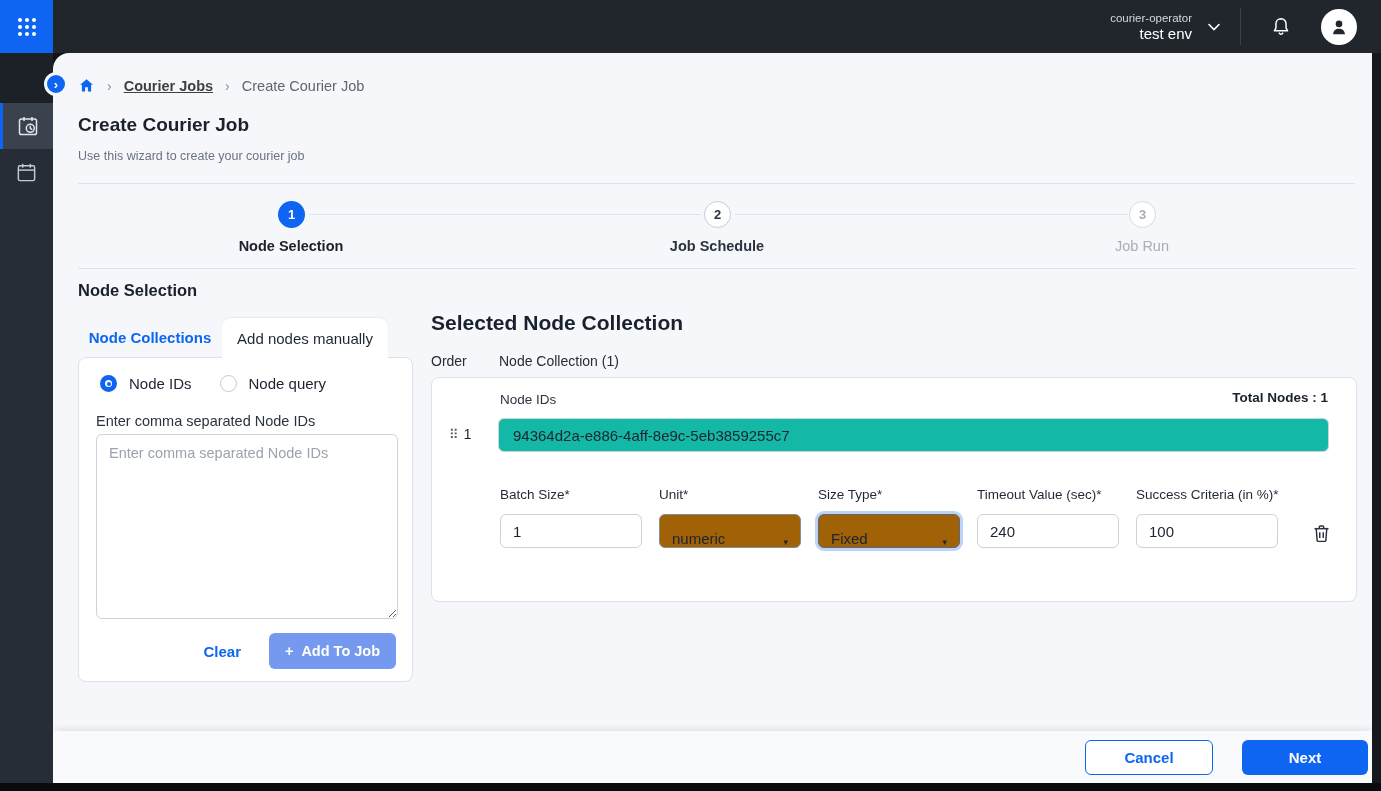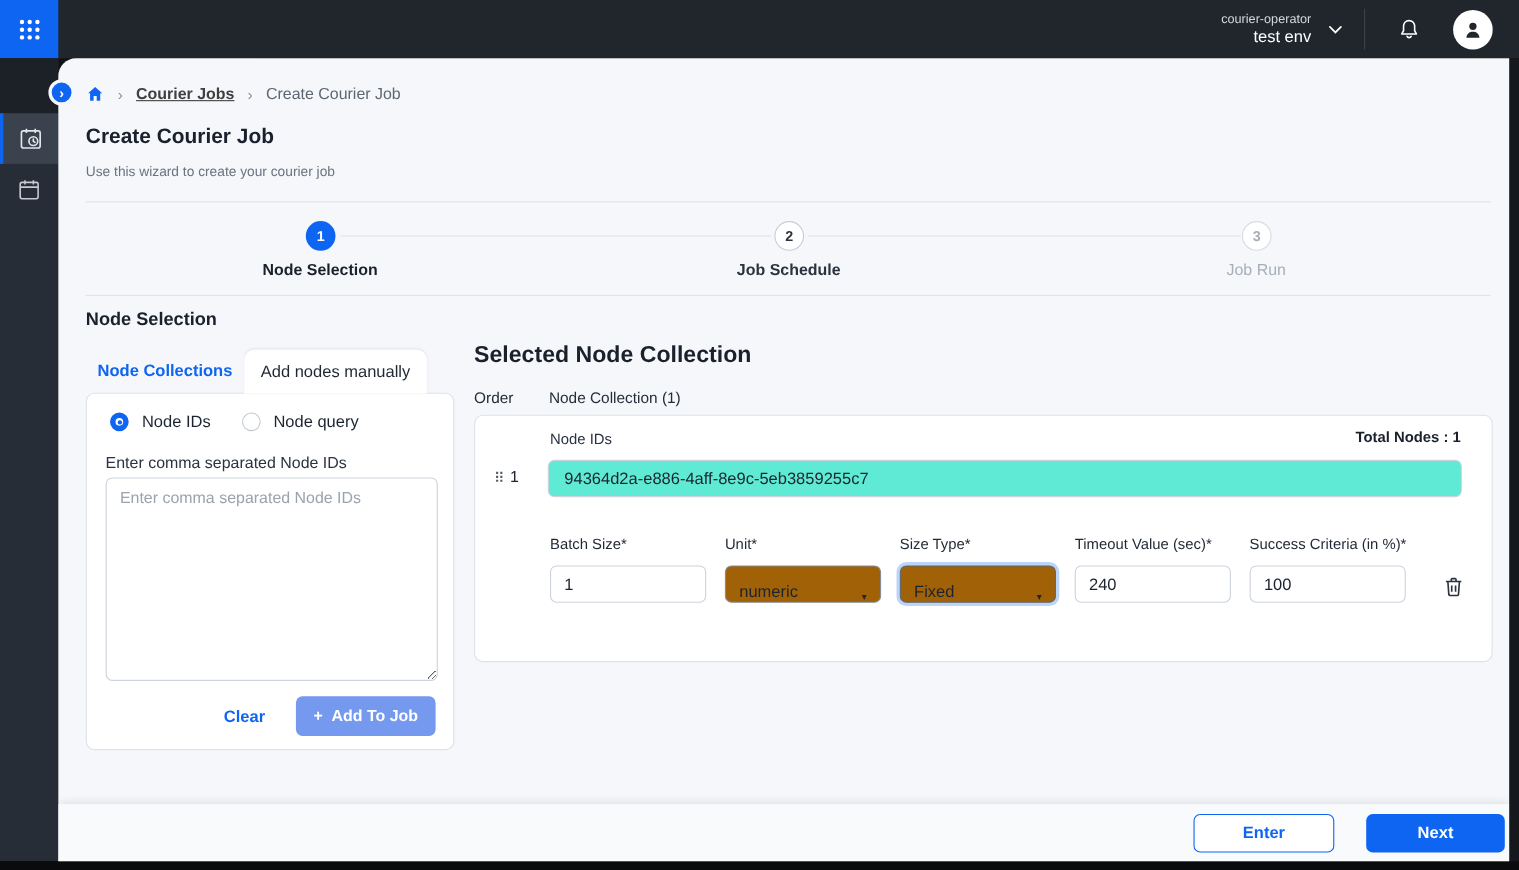--- a/index.html
+++ b/index.html
@@ -83,21 +83,21 @@
   
   .sel-heading { position:absolute; left:378px; top:258px; font-size:21px; font-weight:bold; color:#1a212c; }
   .col-label { position:absolute; top:300px; font-size:14px; color:#242d39; }
   .col-label.order { left:378px; } .col-label.collection { left:446px; }
   .card { position:absolute; left:378px; top:324px; width:926px; height:225px; background:#fff; border:1px solid #dde2e9; border-radius:8px; }
   .nodeids-label { position:absolute; left:68px; top:14px; font-size:13.5px; color:#2a3340; }
   .total-nodes { position:absolute; right:28px; top:12px; font-size:13.5px; font-weight:bold; color:#1a212c; }
   .order-cell { position:absolute; left:17px; top:48px; display:flex; align-items:center; gap:5px; }
   .drag-dots { font-size:13px; color:#525c66; cursor:grab; line-height:1; }
   .order-num { font-size:14.5px; color:#1c2430; }
-  .nodeids-input { position:absolute; left:66px; top:40px; width:831px; height:34px; border:1px solid #ccd3dc; border-radius:6px; padding:0 14px; font-size:15px; color:#1c2430; font-family:"Liberation Sans", sans-serif; background:#5eead4; }
+  .nodeids-input { position:absolute; left:66px; top:40px; width:831px; height:34px; border:1px solid #ccd3dc; border-radius:6px; padding:0 14px; font-size:15px; color:#1c2430; font-family:"Liberation Sans", sans-serif; background:#14b8a6; }
   .field { position:absolute; display:flex; flex-direction:column; justify-content:flex-end; }
   .field label { font-size:13.5px; color:#1f2835; margin-bottom:8px; line-height:1.55; }
   .tin { width:142px; height:34px; border:1px solid #ccd3dc; border-radius:6px; padding:0 12px; font-size:15px; color:#1c2430; font-family:"Liberation Sans", sans-serif; background:#fff; }
   .sel { width:142px; height:34px; border-radius:6px; background:#a16207; display:flex; align-items:flex-end; justify-content:space-between; padding:0 12px; font-size:15px; color:#1c2430; cursor:pointer; }
   .sel .arrow { font-size:9px; color:#1c2430; }
   .sel.normal { border:1px solid #868d97; }
   .sel.focused { border:1px solid #5f6770; box-shadow:0 0 0 3px #bdd4f9; }
   .trash-btn { position:absolute; left:876px; top:142px; width:26px; height:26px; background:none; border:none; cursor:pointer; display:grid; place-items:center; }
 
   
@@ -266,21 +266,21 @@
           <path d="M4 6.5 H20"></path>
           <path d="M9.5 6.5 V4.5 a1 1 0 0 1 1-1 h3 a1 1 0 0 1 1 1 V6.5"></path>
           <path d="M6 6.5 L7 20 a1.3 1.3 0 0 0 1.3 1 h7.4 a1.3 1.3 0 0 0 1.3-1 L18 6.5"></path>
           <line x1="10" y1="10.5" x2="10" y2="17"></line>
           <line x1="14" y1="10.5" x2="14" y2="17"></line>
         </svg>
       </button>
     </div>
 
     <div class="footer">
-      <button class="btn-cancel">Enter</button>
+      <button class="btn-cancel">Cancel</button>
       <button class="btn-next">Next</button>
     </div>
   </div>
 
   <div class="collapse-btn">
     <span>›</span>
   </div>
 
 </div>
 

